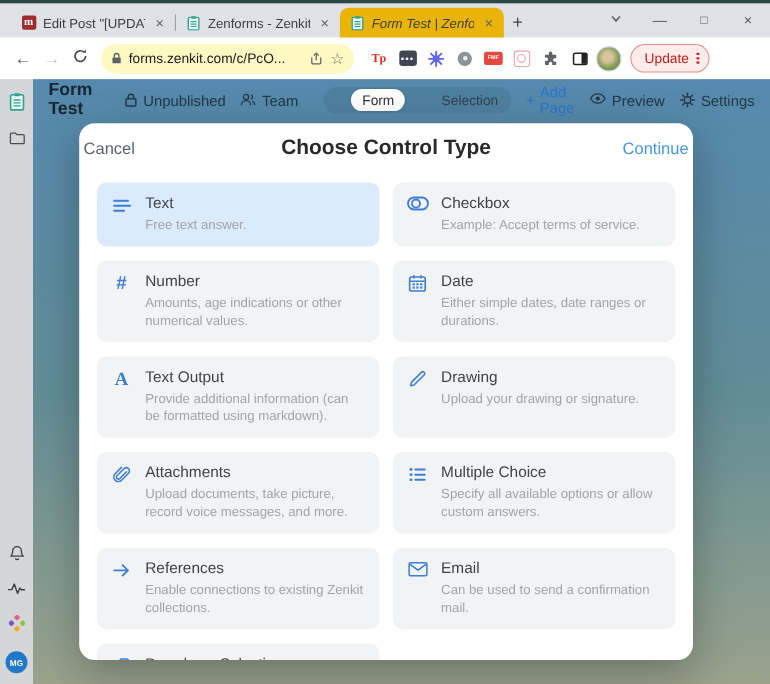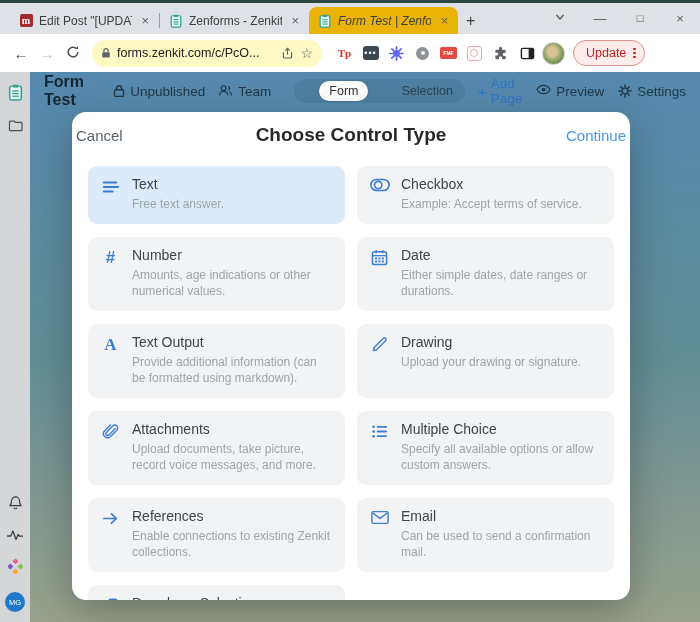--- a/index.html
+++ b/index.html
@@ -40,21 +40,21 @@
   .update-pill{height:24px;border:1px solid #e0928e;background:#fdecea;border-radius:13px;display:flex;align-items:center;gap:7px;padding:0 8px 0 12px;margin-left:8px;}
   .update-label{color:#c5221f;font-size:12.5px;}
   .kebab{color:#c5221f;font-size:11px;letter-spacing:0;line-height:0.35;display:flex;flex-direction:column;gap:1.5px;}
   .kebab i{width:2.5px;height:2.5px;background:#c5221f;border-radius:50%;display:block;}
 
   
   .appbody{position:absolute;top:72px;left:0;right:0;bottom:0;display:flex;}
   .sidebar{width:30px;background:#d5d6d8;display:flex;flex-direction:column;align-items:center;padding:12px 0 10px;}
   .sb-item{margin-bottom:18px;display:flex;align-items:center;justify-content:center;}
   .sb-spacer{flex:1;}
-  .mg-avatar{width:20px;height:20px;border-radius:50%;background:#1f78c8;color:#fff;font-size:7.5px;font-weight:normal;display:flex;align-items:center;justify-content:center;}
+  .mg-avatar{width:20px;height:20px;border-radius:50%;background:#1f78c8;color:#fff;font-size:7.5px;font-weight:bold;display:flex;align-items:center;justify-content:center;}
 
   .main{flex:1;position:relative;background:linear-gradient(180deg,#5b92b9 0%,#68969f 52%,#a5ad94 100%);overflow:hidden;}
   .main-header{height:38px;display:flex;align-items:center;padding:0 14px;gap:13px;position:relative;z-index:1;}
   .app-title{font-size:16px;font-weight:bold;color:#17262f;margin-right:2px;}
   .hdr-item{display:flex;align-items:flex-start;gap:5px;font-size:13.5px;color:#233744;}
   .seg{display:flex;align-items:center;background:rgba(20,40,55,0.10);border-radius:13px;padding:2px;margin-left:10px;}
   .seg-btn{font-size:12.5px;color:#2e4350;padding:3px 10px;border-radius:11px;margin-left:23px;}
   .seg-btn.active{background:#fdfdfd;color:#333;box-shadow:0 0 2px rgba(0,0,0,0.2);}
   .hdr-right{margin-left:auto;display:flex;align-items:center;gap:14px;}
   .add-page{display:flex;align-items:center;gap:4px;font-size:13.5px;color:#2e74c9;}

